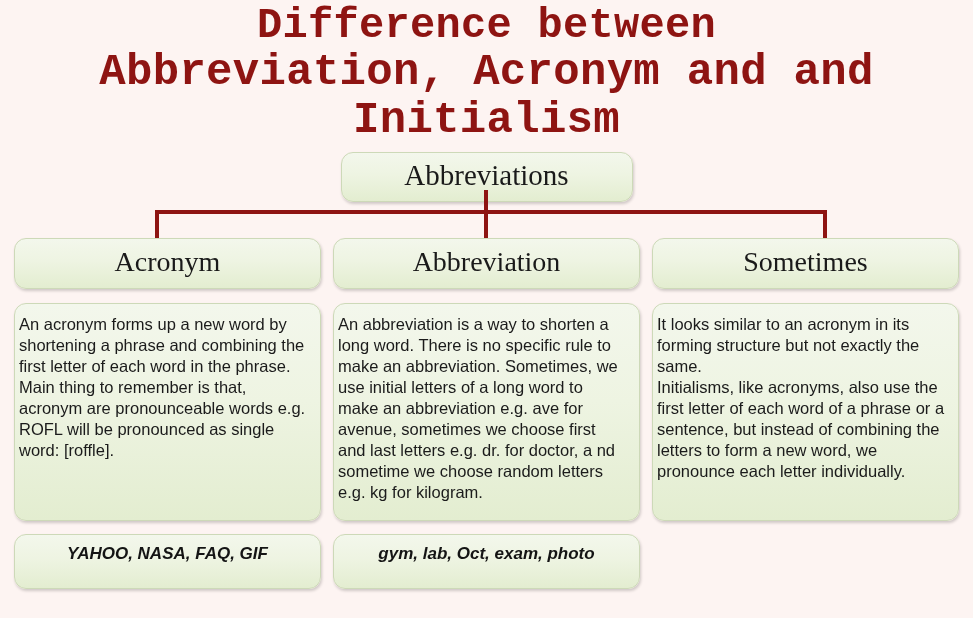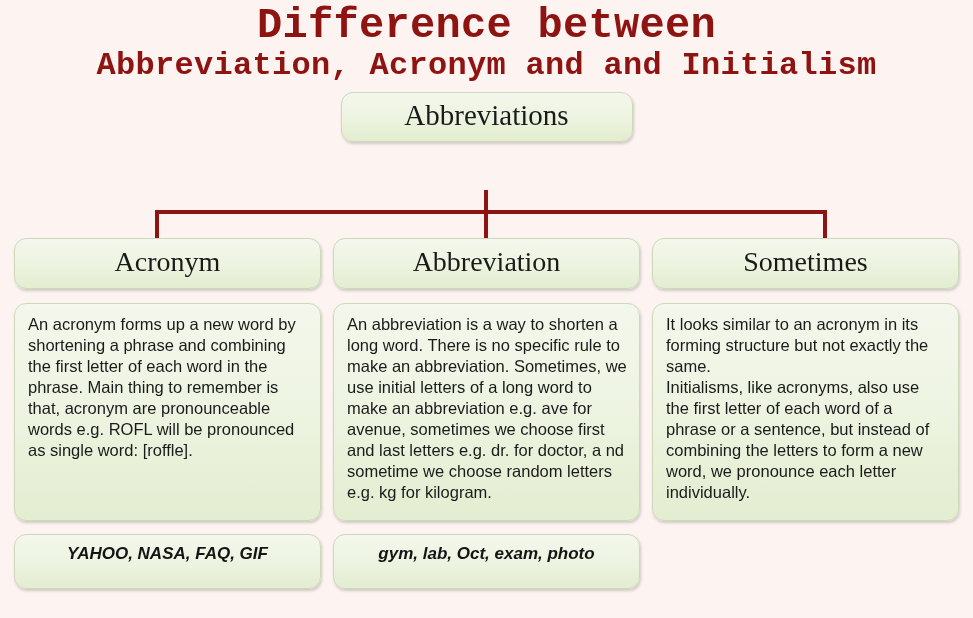--- a/index.html
+++ b/index.html
@@ -21,21 +21,21 @@
     padding-top: 4px;
   }
   .title-line {
     font-family: Liberation Mono, monospace;
     color: #8e1412;
     font-weight: bold;
     line-height: 1.08;
     letter-spacing: 0.3px;
   }
   #title-line-1 { font-size: 42px; }
-  #title-line-2 { font-size: 32px; }
+  #title-line-2 { font-size: 44px; }
 
   
   #root-node-wrap {
     display: flex;
     justify-content: center;
     margin-top: 8px;
   }
   .node {
     background: linear-gradient(to bottom, #f3f7ec 0%, #eef4e2 45%, #e3edd0 100%);
     border: 1px solid #cdd9b8;
@@ -80,21 +80,21 @@
     flex-direction: column;
   }
   .cat-node {
     padding: 7px 0 10px 0;
   }
   .cat-node .node-title {
     font-size: 28px;
   }
   .desc-node {
     margin-top: 14px;
-    padding: 10px 12px 10px 13px;
+    padding: 10px 12px 10px 4px;
     font-size: 16.5px;
     line-height: 1.27;
     color: #1b1b1b;
     min-height: 218px;
     box-sizing: border-box;
   }
   .desc-node p {
     margin: 0;
   }
   .desc-node p + p {

